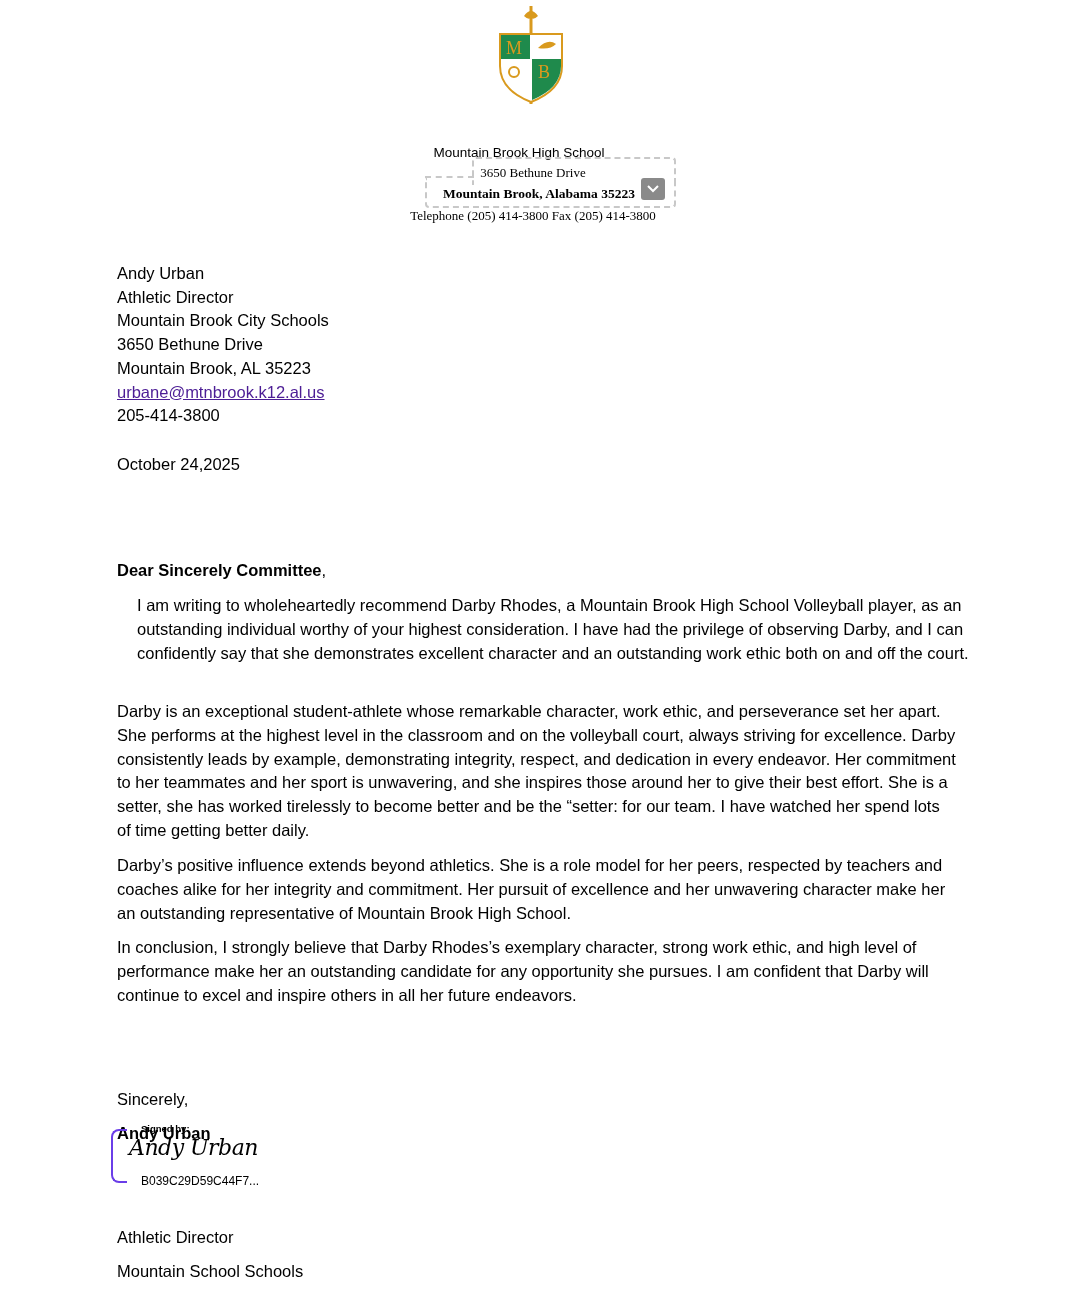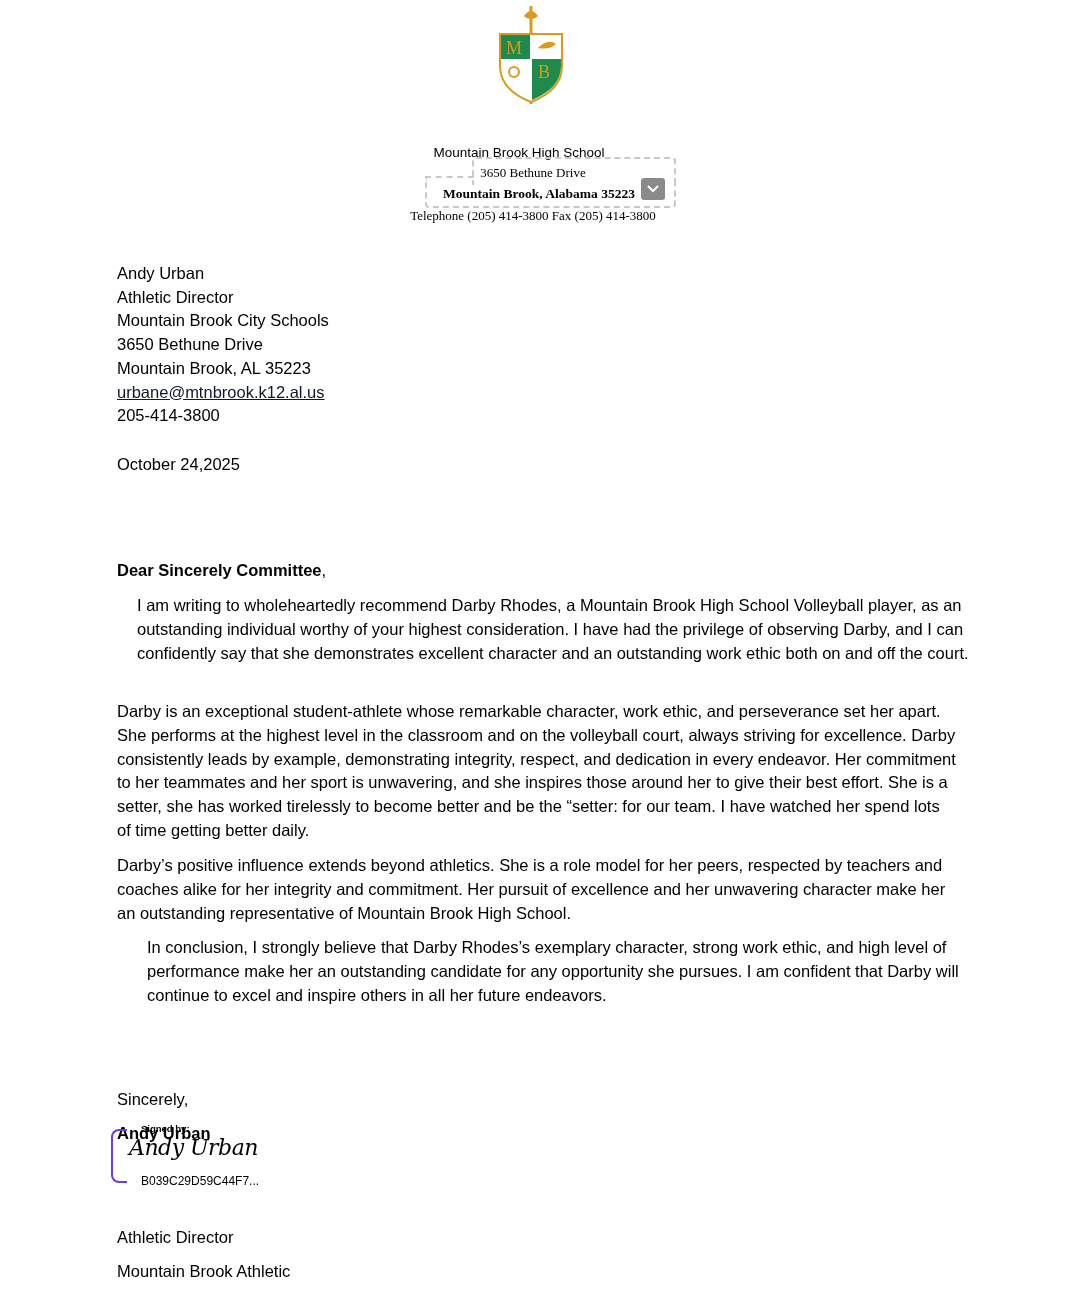--- a/index.html
+++ b/index.html
@@ -9,29 +9,29 @@
   .lh-name{top:145px;font-family:"Liberation Sans",sans-serif;font-size:13.5px;left:-14px;}
   .lh-street{top:165px;font-family:"Liberation Serif",serif;font-size:13px;left:0;}
   .lh-city{top:186px;font-family:"Liberation Serif",serif;font-size:13.5px;font-weight:bold;left:0;padding-left:6px;}
   .lh-tel{top:208px;font-family:"Liberation Serif",serif;font-size:13px;left:0;}
   .dash1{position:absolute;left:472px;top:157px;width:200px;height:26px;border:2px dashed #c8c8c8;border-bottom:none;border-radius:4px 4px 0 0;}
   .dash2{position:absolute;left:425px;top:178px;width:247px;height:28px;border:2px dashed #c8c8c8;border-top:none;border-radius:0 0 4px 4px;}
   .dash2top{position:absolute;left:425px;top:176px;width:49px;border-top:2px dashed #c8c8c8;}
   .dd-btn{position:absolute;left:641px;top:178px;width:24px;height:22px;background:#8a8a8a;border-radius:3px;display:flex;align-items:center;justify-content:center;}
   .block{position:absolute;left:117px;font-family:"Liberation Sans",sans-serif;font-size:16.5px;line-height:23.7px;}
   .addr{top:262px;}
-  .addr a{color:#0f172a;text-decoration:underline;}
+  .addr a{color:#4c1d95;text-decoration:underline;}
   .date{top:453px;}
   .salut{top:559px;}
   .salut b{font-weight:bold;}
   .para{position:absolute;left:117px;width:840px;font-size:16.5px;line-height:23.8px;}
   .p1{top:594px;margin-left:20px;}
   .p2{top:700px;}
   .p3{top:854px;}
-  .p4{top:936px;margin-left:30px;}
+  .p4{top:936px;}
   .sinc{top:1088px;}
   .signame{top:1122px;font-weight:bold;}
   .sigbox{position:absolute;left:111px;top:1123px;width:170px;height:62px;}
   .sig-bracket{position:absolute;left:0;top:6px;width:14px;height:50px;border:2px solid #6a3de8;border-right:none;border-radius:8px 0 0 8px;}
   .sig-label{position:absolute;left:30px;top:0;font-size:9.5px;font-weight:bold;}
   .sig-hash{position:absolute;left:30px;top:51px;font-size:12px;}
   .sig-script{position:absolute;left:18px;top:12px;font-family:"DejaVu Serif",serif;font-style:italic;font-size:22px;letter-spacing:-0.5px;}
   .title1{top:1226px;}
   .title2{top:1260px;}
 </style>
@@ -91,13 +91,13 @@
 <div class="block signame">Andy Urban</div>
 
 <div class="sigbox">
   <div class="sig-bracket"></div>
   <div class="sig-label">Signed by:</div>
   <div class="sig-script">Andy Urban</div>
   <div class="sig-hash">B039C29D59C44F7...</div>
 </div>
 
 <div class="block title1">Athletic Director</div>
-<div class="block title2">Mountain Brook Athletic</div>
+<div class="block title2">Mountain School Schools</div>
 
 </body></html>

